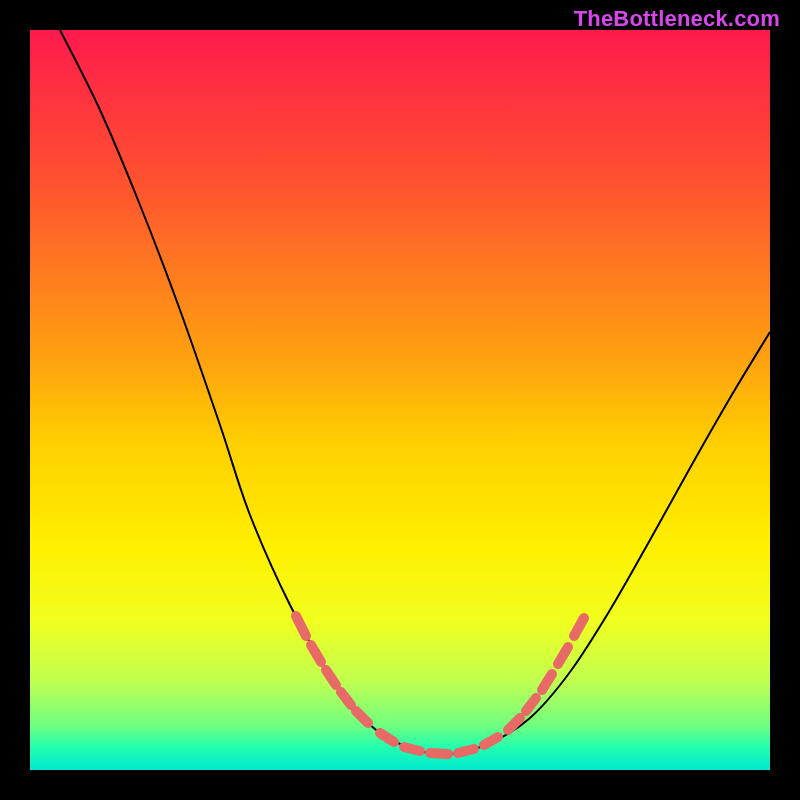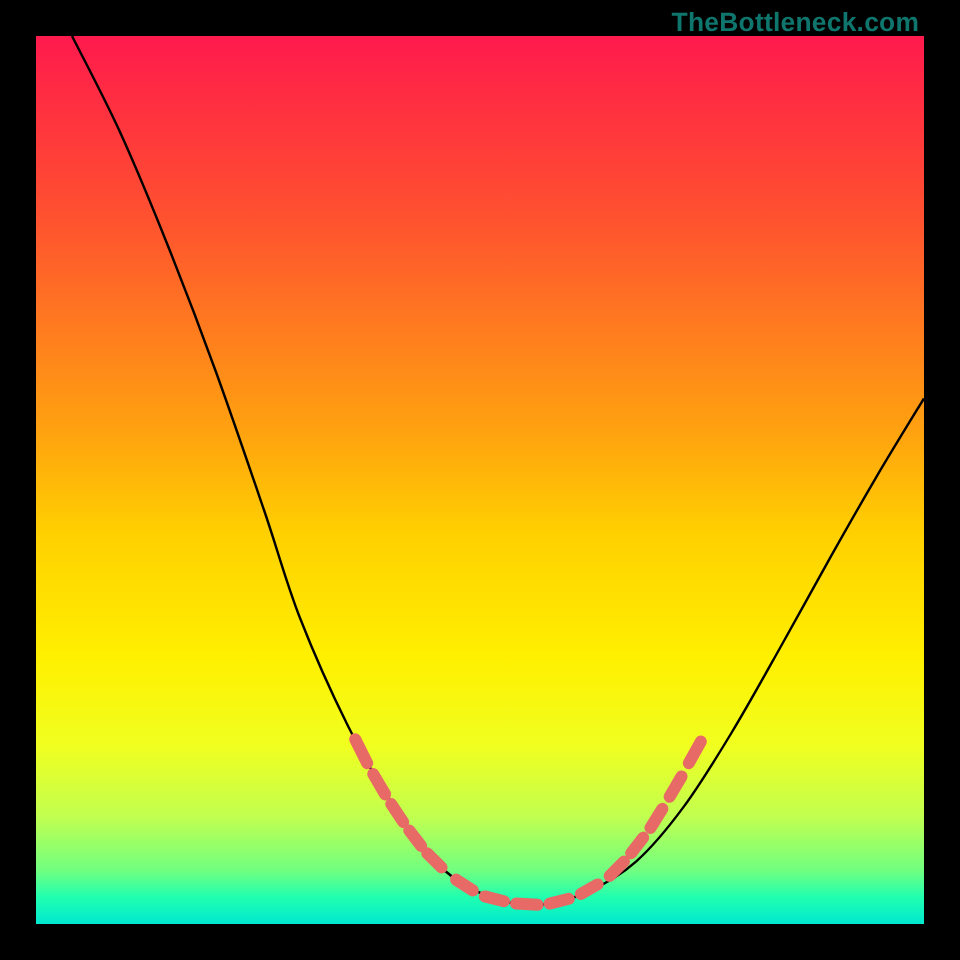--- a/index.html
+++ b/index.html
@@ -28,22 +28,22 @@
       #f0ff20 80%,
       #c0ff50 88%,
       #70ff80 94%,
       #20ffb0 97%,
       #00e8d0 100%
     );
   }
   .watermark {
     position: absolute;
     top: 6px;
-    right: 34px;
-    color: #0f766e;
+    right: 20px;
+    color: #d946ef;
     font-size: 22px;
     font-weight: 600;
     letter-spacing: 0.2px;
   }
   svg.curve {
     position: absolute;
     left: 30px;
     top: 30px;
     width: 740px;
     height: 740px;

